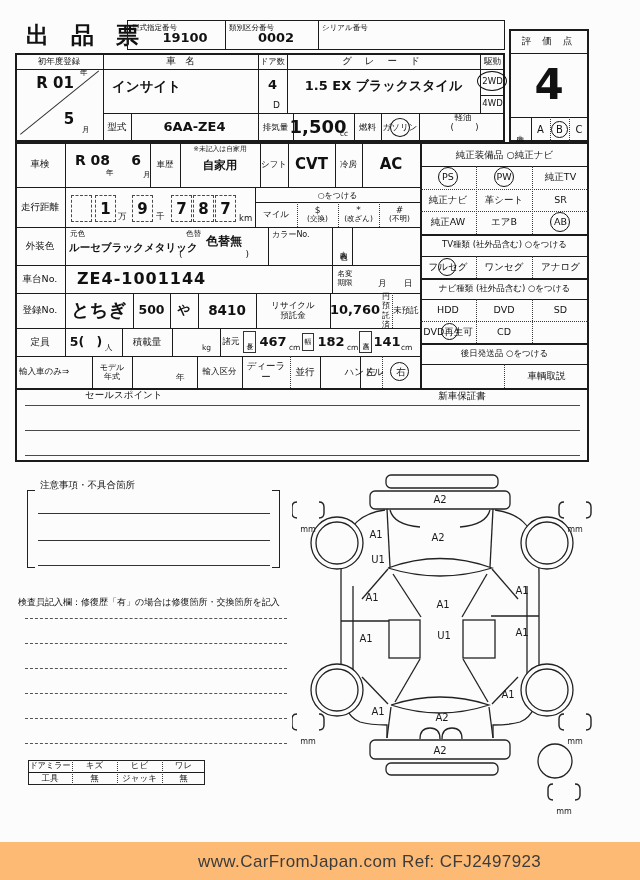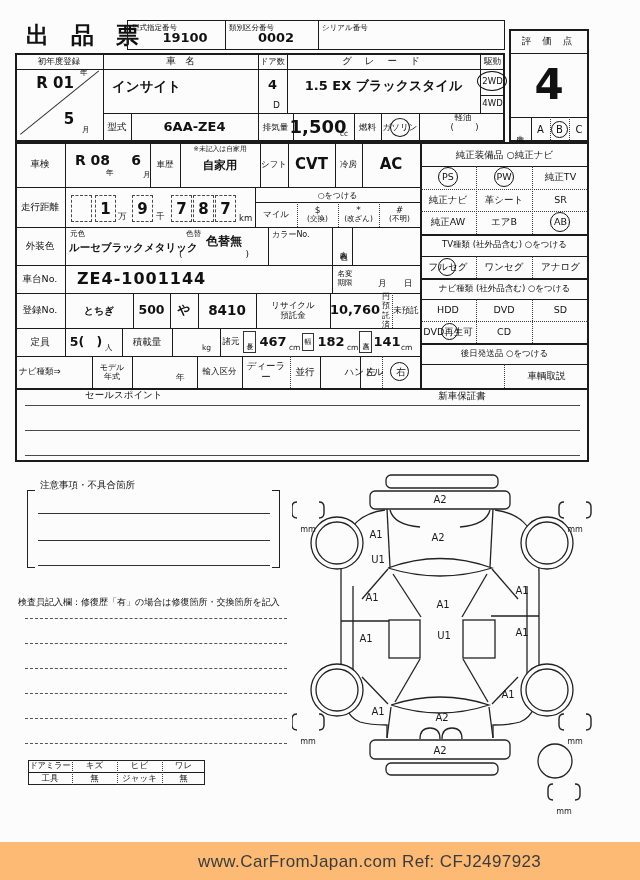--- a/index.html
+++ b/index.html
@@ -219,21 +219,21 @@
   <div class="a" style="left:272px;top:229px;font-size:8px;">カラーNo.</div>
   <div class="flex tiny vert" style="left:336px;top:230px;width:14px;height:32px;">内装色</div>
 
   <div class="flex md" style="left:15px;top:265px;width:50px;height:28px;">車台No.</div>
   <div class="flex val left" style="left:77px;top:266px;width:170px;height:26px;font-size:16px;letter-spacing:1px;">ZE4-1001144</div>
   <div class="flex tiny" style="left:335px;top:267px;width:20px;height:24px;" style2="">名変期限</div>
   <div class="a sm" style="left:378px;top:278px;">月</div>
   <div class="a sm" style="left:404px;top:278px;">日</div>
 
   <div class="flex md" style="left:15px;top:293px;width:50px;height:35px;">登録No.</div>
-  <div class="flex val" style="left:65px;top:293px;width:68px;height:35px;font-size:10px;">とちぎ</div>
+  <div class="flex val" style="left:65px;top:293px;width:68px;height:35px;font-size:18px;">とちぎ</div>
   <div class="flex val" style="left:133px;top:293px;width:37px;height:35px;font-size:12.5px;">500</div>
   <div class="flex val" style="left:170px;top:293px;width:28px;height:35px;font-size:12.5px;">や</div>
   <div class="flex val" style="left:198px;top:293px;width:58px;height:35px;font-size:13.5px;">8410</div>
   <div class="flex" style="left:256px;top:295px;width:74px;height:31px;font-size:8.5px;flex-direction:column;">
         <span>リサイクル</span>
         <span>預託金</span>
       </div>
   <div class="flex" style="left:330px;top:293px;width:62px;height:35px;">
         <span class="val" style="font-size:13px;">10,760</span>
         <span style="font-size:8px;">円預託済</span>
@@ -249,21 +249,21 @@
   <div class="flex vert" style="left:243px;top:331px;width:13px;height:22px;font-size:7px;border:1px solid #333;box-sizing:border-box;">長さ</div>
   <div class="flex val" style="left:257px;top:331px;width:32px;height:22px;font-size:13px;">467</div>
   <div class="a tiny" style="left:289px;top:343px;">cm</div>
   <div class="flex" style="left:302px;top:333px;width:12px;height:18px;font-size:7px;border:1px solid #333;box-sizing:border-box;">幅</div>
   <div class="flex val" style="left:315px;top:331px;width:32px;height:22px;font-size:13px;">182</div>
   <div class="a tiny" style="left:347px;top:343px;">cm</div>
   <div class="flex vert" style="left:359px;top:331px;width:13px;height:22px;font-size:7px;border:1px solid #333;box-sizing:border-box;">高さ</div>
   <div class="flex val" style="left:372px;top:331px;width:30px;height:22px;font-size:13px;">141</div>
   <div class="a tiny" style="left:401px;top:343px;">cm</div>
 
-  <div class="flex sm left" style="left:19px;top:356px;width:74px;height:32px;">ナビ種類⇒</div>
+  <div class="flex sm left" style="left:19px;top:356px;width:74px;height:32px;">輸入車のみ⇒</div>
   <div class="flex" style="left:93px;top:358px;width:38px;height:28px;font-size:8px;flex-direction:column;">
         <span>モデル</span>
         <span>年式</span>
       </div>
   <div class="a sm" style="left:176px;top:372px;">年</div>
   <div class="flex sm" style="left:197px;top:356px;width:45px;height:32px;">輸入区分</div>
   <div class="flex md" style="left:242px;top:356px;width:48px;height:32px;">ディーラー</div>
   <div class="flex md" style="left:290px;top:356px;width:30px;height:32px;">並行</div>
   <div class="flex md" style="left:320px;top:356px;width:40px;height:32px;padding-left:24px;">ハンドル</div>
   <div class="flex md" style="left:360px;top:356px;width:22px;height:32px;">左</div>

